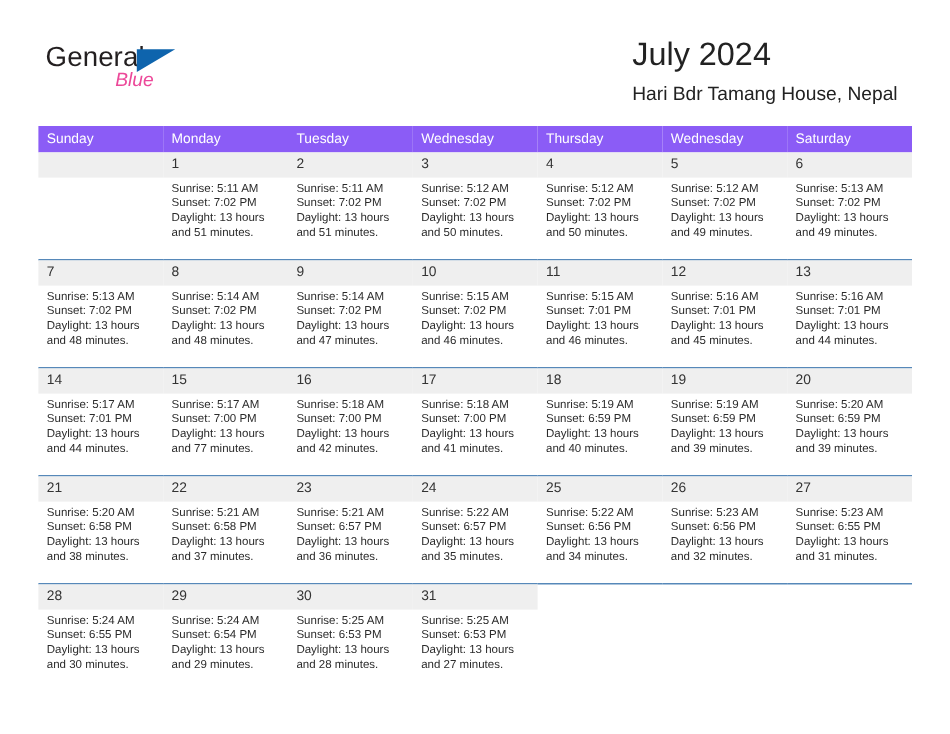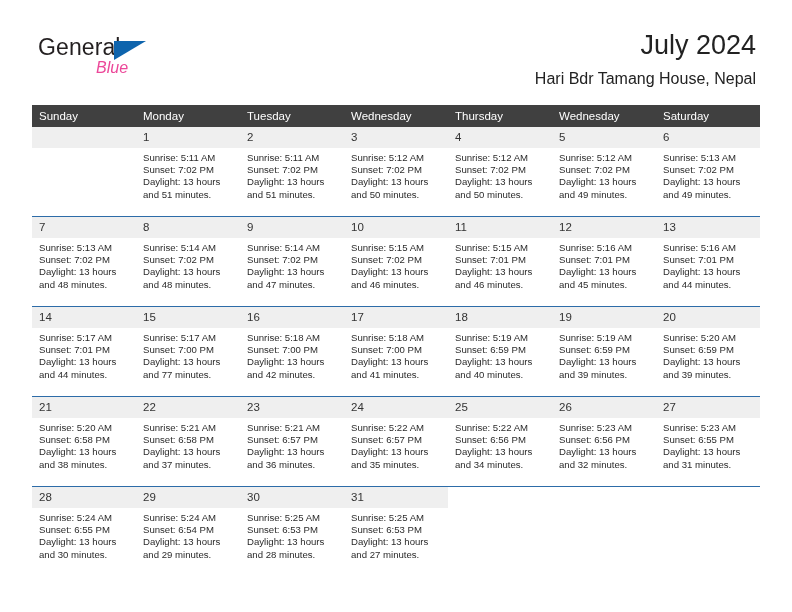--- a/index.html
+++ b/index.html
@@ -55,23 +55,23 @@
     left: 76px;
     top: 7px;
     width: 0;
     height: 0;
     border-left: 32px solid #0e64ad;
     border-bottom: 19px solid transparent;
   }
 
   .title-wrap {
     position: absolute;
-    right: 4px;
+    right: 12px;
     top: 0;
-    text-align: right;
+    text-align: left;
   }
   .cal-title {
     font-size: 27px;
     color: #222222;
     line-height: 34px;
     font-weight: normal;
     white-space: nowrap;
   }
   .cal-subtitle {
     margin-top: 8px;
@@ -87,21 +87,21 @@
     left: 32px;
     top: 105px;
     width: 728px;
   }
   table.cal {
     width: 728px;
     border-collapse: collapse;
     table-layout: fixed;
   }
   thead th {
-    background: #404040;
+    background: #8b5cf6;
     color: #ffffff;
     font-size: 11.5px;
     font-weight: normal;
     text-align: left;
     padding: 5px 0 5px 7px;
     height: 21px;
     line-height: 12px;
   }
   tbody tr.week td {
     vertical-align: top;

